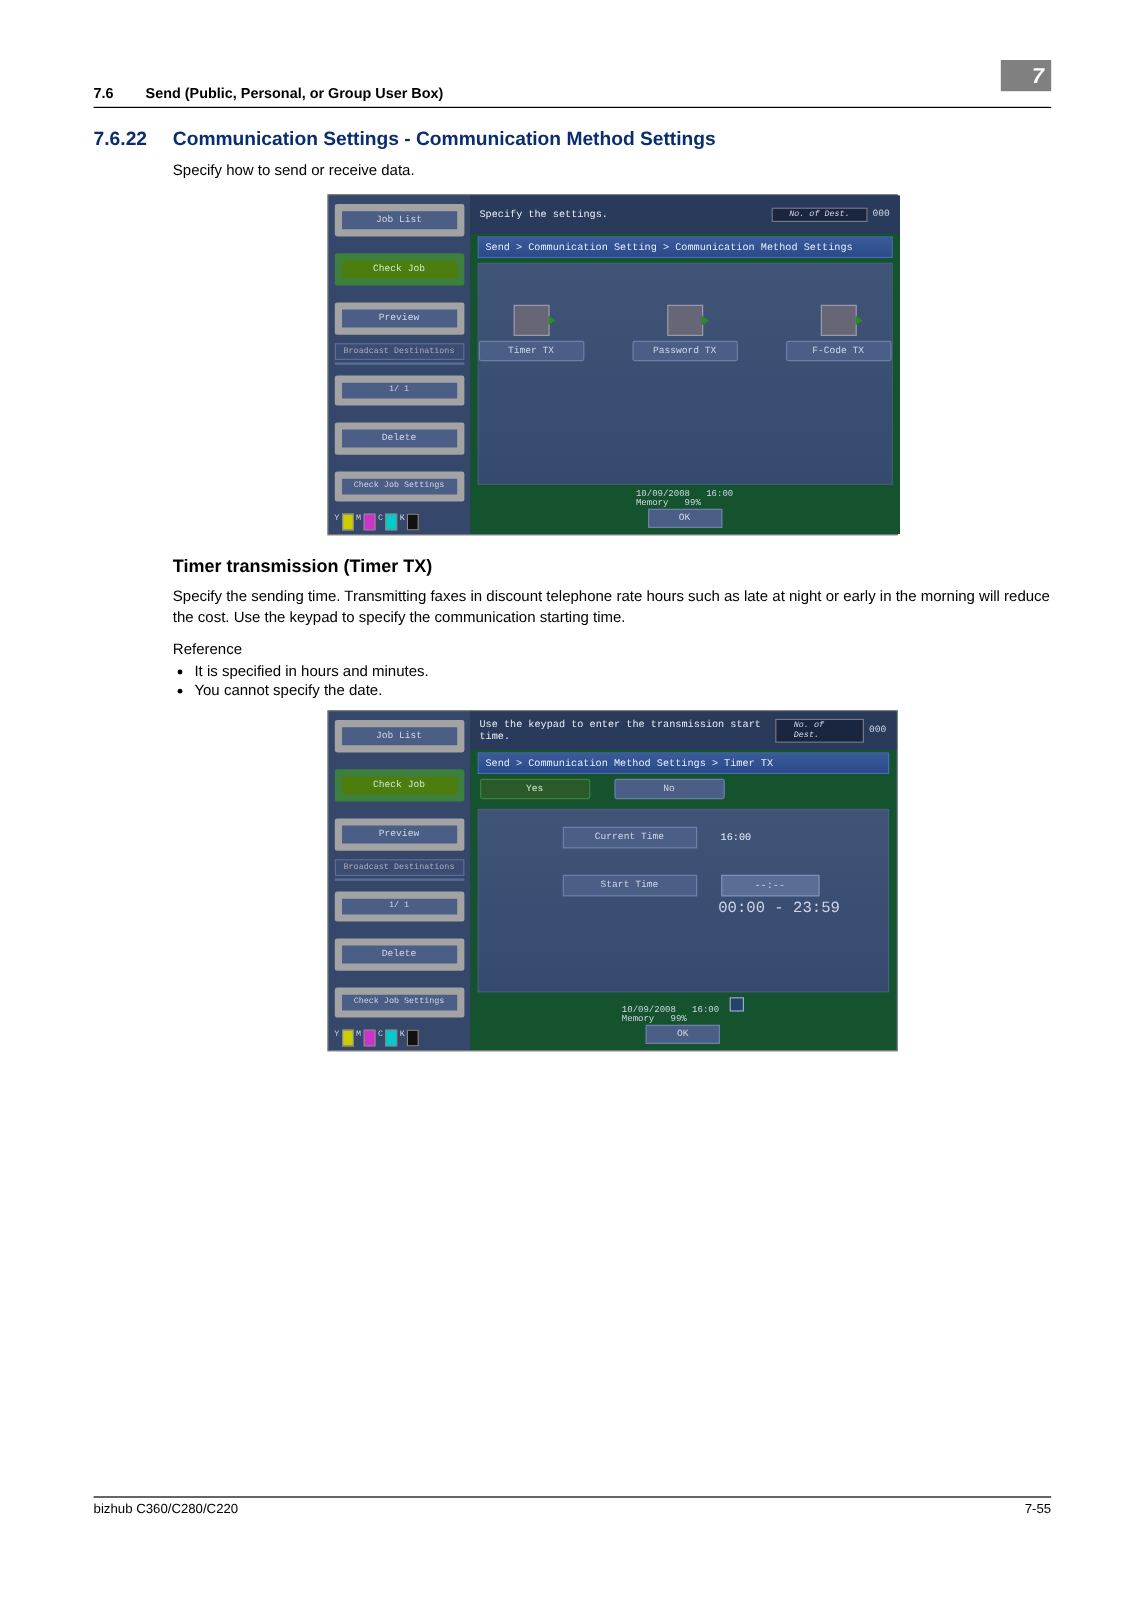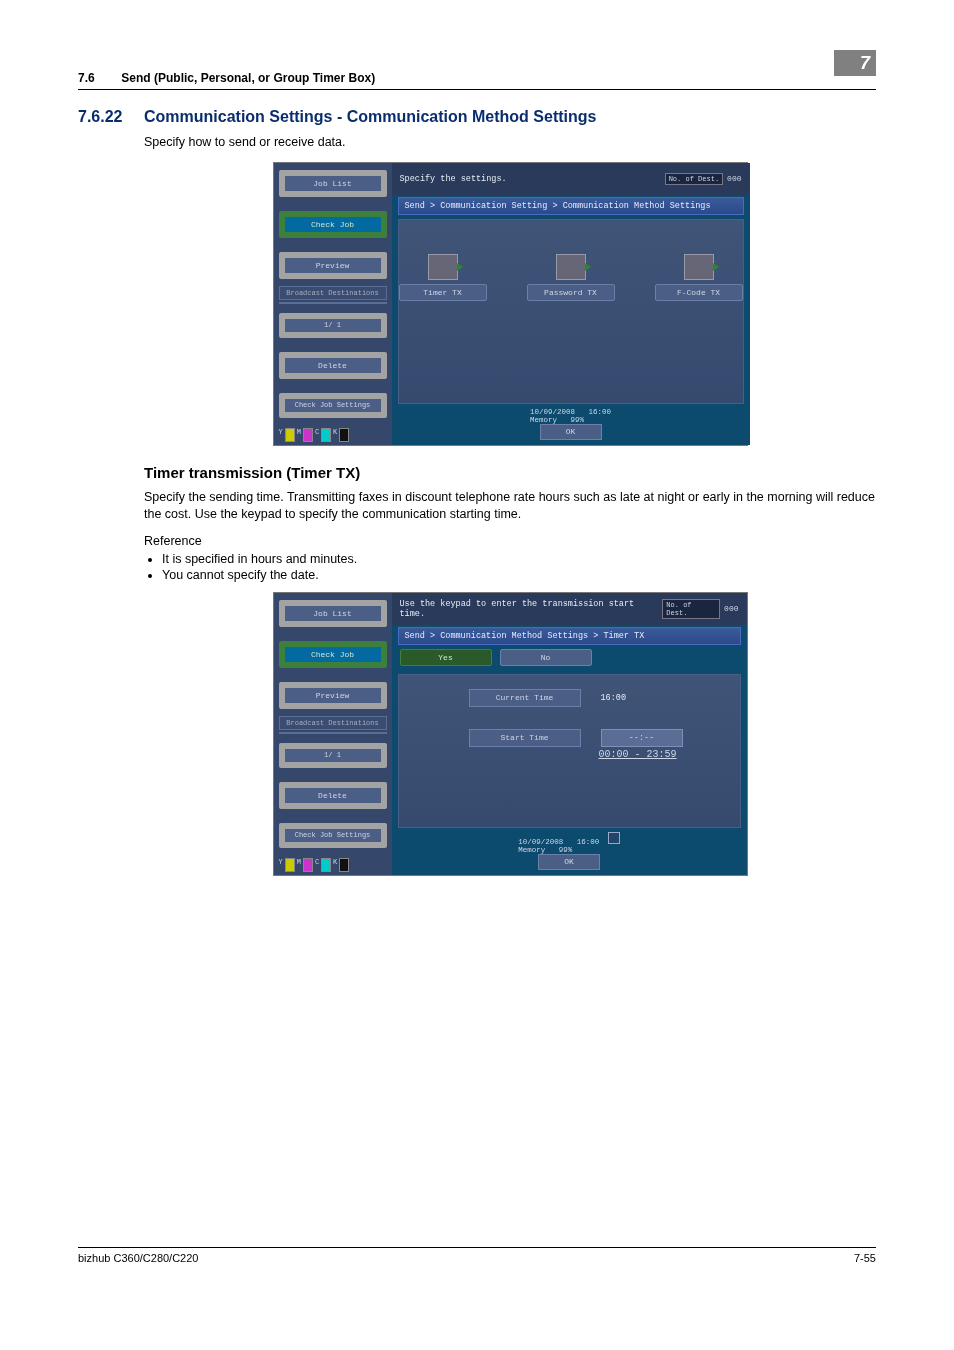--- a/index.html
+++ b/index.html
@@ -105,50 +105,50 @@
     width: 118px;
     flex-shrink: 0;
     display: flex;
     flex-direction: column;
     background: #35476b;
   }
   .right-col {
     flex: 1;
     display: flex;
     flex-direction: column;
-    background: #0c4a6e;
+    background: #14532d;
   }
   .panel-btn {
     margin: 7px 5px;
     height: 15px;
     border: 6px solid #a3a3a3;
     background: #4b5e86;
     color: #cfd5e6;
     font-size: 8px;
     display: flex;
     align-items: center;
     justify-content: center;
     border-radius: 2px;
   }
-  .panel-btn.green { background: #0369a1; border-color:#3d803d; color:#cfe6cf;}
+  .panel-btn.green { background: #4d7c0f; border-color:#3d803d; color:#cfe6cf;}
   .panel-btn.small { font-size: 7px; height:13px; line-height:9px;}
   .left-spacer { flex:1; background: linear-gradient(#4a5d85,#3a4c72,#4a5d85); margin:2px 5px; border:1px solid #5a6d95; }
   .toner-row { display:flex; gap:2px; padding:3px 5px; }
   .toner { width:8px; height:12px; border:1px solid #888; }
   .ty{background:#cc0;} .tm{background:#c3c;} .tc{background:#0cc;} .tk{background:#111;}
   .dest-label { font-size:7px; text-align:center; color:#aab; padding:2px 0; background:#3a4c72; margin:0 5px; border:1px solid #5a6d95;}
 
   .top-bar {
     display:flex; justify-content: space-between; align-items:center;
     padding: 4px 8px; background:#2a3a5a;
     height: 24px;
   }
   .top-bar .msg { font-size:8.5px; color:#e8ecf5; }
   .top-bar .counter { display:flex; align-items:center; gap:4px; font-size:8px;}
-  .counter .box { border:1px solid #778; background:#1a2540; padding:1px 3px; font-size:7px; line-height:8px;}
+  .counter .box { border:1px solid #778; background:#1a2540; padding:1px 14px; font-size:7px; line-height:8px;font-style:italic;}
   .breadcrumb-bar {
     margin: 2px 6px 0 6px;
     background: linear-gradient(#3a5a9a,#2a4a8a);
     border:1px solid #4a6abf;
     padding: 3px 6px;
     font-size:8.5px;
     color:#e5ecff;
   }
   .content-area {
     flex:1;
@@ -180,48 +180,48 @@
     display:flex; justify-content:space-between; align-items:center;
     margin: 0 6px 3px 6px; padding: 2px 4px; flex-direction: column;
   }
   .status-left { font-size:7.5px; color:#cfd5e6;}
   .ok-btn {
     width:60px; height:14px; border:1px solid #6c7fa8; background:#4b5e86;
     font-size:8px; display:flex; align-items:center; justify-content:center; color:#cfd5e6;
   }
 
   
-  .yesno-row { display:flex; gap:8px; padding:4px 8px;}
+  .yesno-row { display:flex; gap:20px; padding:4px 8px;}
   .yn-btn { width:90px; height:15px; border:1px solid #6c7fa8; background:#4b5e86; font-size:8px; display:flex; align-items:center; justify-content:center; border-radius:2px;}
   .yn-btn.yes { background:#2a5a2a; border-color:#3d803d; color:#cfe6cf;}
   .field-row { display:flex; align-items:center; gap:20px; margin:14px 0 0 70px;}
   .field-label-box { width:110px; height:16px; background:#4b5e86; border:1px solid #6c7fa8; font-size:8px; display:flex; align-items:center; justify-content:center;}
   .field-value-plain { font-size:8.5px; color:#e8ecf5;}
   .field-value-box { width:80px; height:16px; background:#5a6d95; border:1px solid #7c8fb8; font-size:8.5px; display:flex; align-items:center; justify-content:center;}
-  .range { font-size:10px; color:#cfd5e6; margin-left:200px; margin-top:2px;text-decoration:underline;}
+  .range { font-size:13px; color:#cfd5e6; margin-left:200px; margin-top:2px;}
   .clock-icon { width:10px; height:10px; border:1px solid #9ac; background:#246; display:inline-block; margin-left:4px;}
 
   .footer {
     position: absolute;
     bottom: 26px;
     left: 78px; right: 78px;
     border-top: 1px solid #000;
     display:flex; justify-content: space-between;
     font-size: 11px; padding-top:4px;
   }
 </style>
 </head>
 <body>
 
 <div class="page">
 
   <div class="running-header">
     <div class="running-header-left">
       <span class="secnum">7.6</span>
-      <span>Send (Public, Personal, or Group Timer Box)</span>
+      <span>Send (Public, Personal, or Group User Box)</span>
     </div>
     <div class="chapter-badge">7</div>
   </div>
 
   <div class="heading-row">
     <div class="heading-num">7.6.22</div>
     <div class="heading-title">Communication Settings - Communication Method Settings</div>
   </div>
 
   <div class="body-indent">

